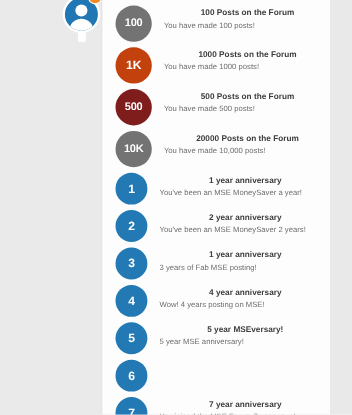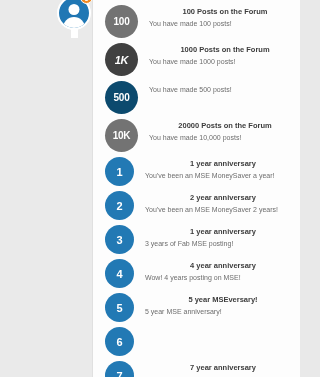--- a/index.html
+++ b/index.html
@@ -191,29 +191,30 @@
   <div class="card">
     <div class="badge-list" id="badge-list">
         <div class="badge-row posts wide" style="margin-top: 5px;">
           <div class="badge-circle" style="background: #737373;">100</div>
           <div class="badge-text">
             <p class="badge-title">100 Posts on the Forum</p>
             <p class="badge-desc">You have made 100 posts!</p>
           </div>
         </div>
         <div class="badge-row posts" style="margin-top: 5px;">
-          <div class="badge-circle" style="background: #404040; font-style: italic;">1K</div>
+          <div class="badge-circle" style="background: #c2410c;">1K</div>
           <div class="badge-text">
             <p class="badge-title">1000 Posts on the Forum</p>
             <p class="badge-desc">You have made 1000 posts!</p>
           </div>
         </div>
         <div class="badge-row posts wide" style="margin-top: 5px;">
-          <div class="badge-circle" style="background: #0c4a6e;">500</div>
-          <div class="badge-text">
+          <div class="badge-circle" style="background: #7f1d1d;">500</div>
+          <div class="badge-text">
+            <p class="badge-title">500 Posts on the Forum</p>
             <p class="badge-desc">You have made 500 posts!</p>
           </div>
         </div>
         <div class="badge-row posts wide" style="margin-top: 5px;">
           <div class="badge-circle" style="background: #737373;">10K</div>
           <div class="badge-text">
             <p class="badge-title">20000 Posts on the Forum</p>
             <p class="badge-desc">You have made 10,000 posts!</p>
           </div>
         </div>

